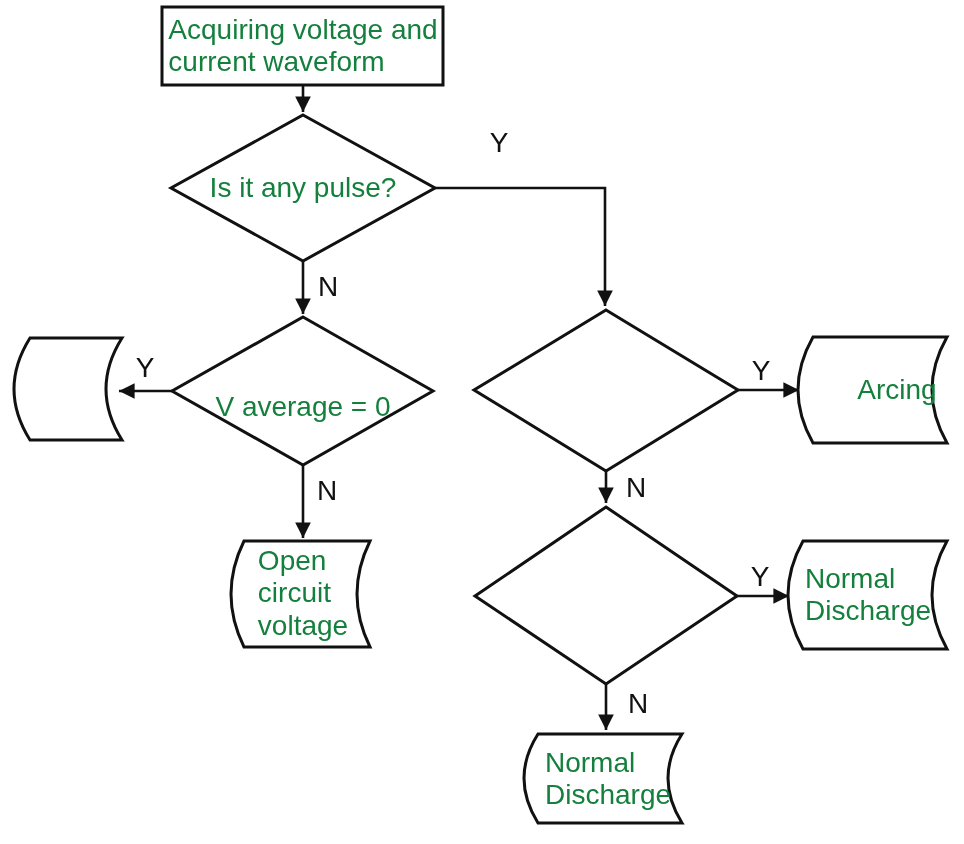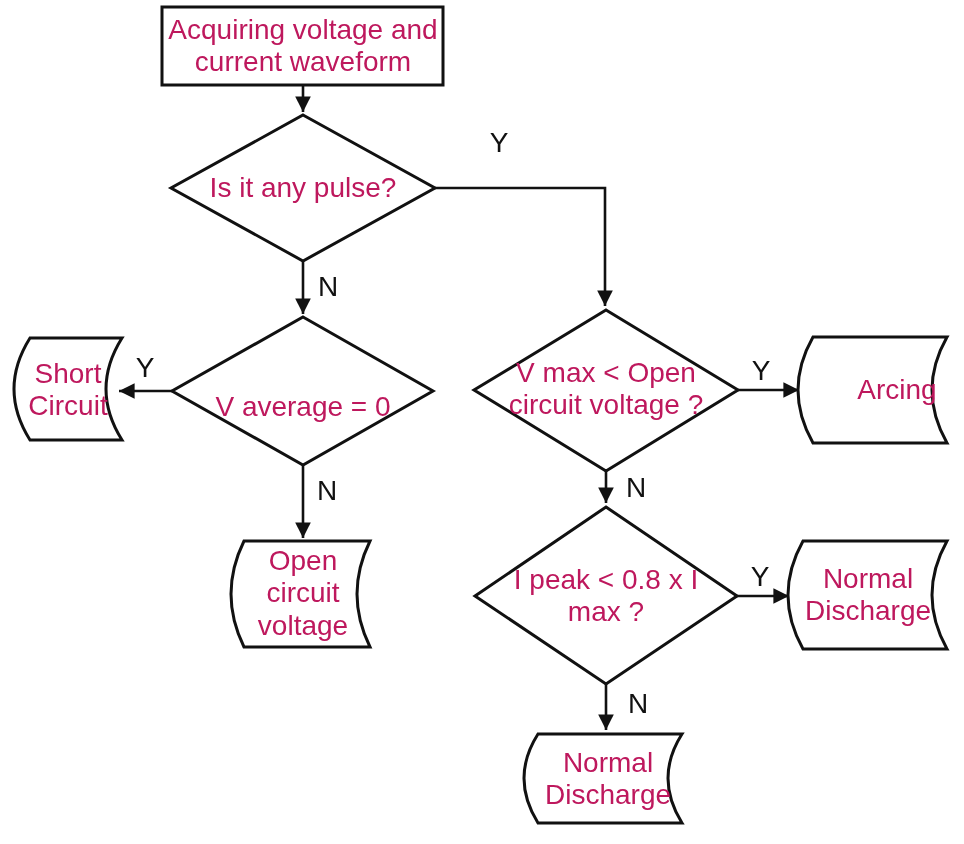--- a/index.html
+++ b/index.html
@@ -14,25 +14,24 @@
   svg.layer {
     position: absolute;
     left: 0; top: 0;
     width: 964px; height: 844px;
   }
   .shape { fill: #ffffff; stroke: #111111; stroke-width: 3; }
   .edge  { fill: none; stroke: #111111; stroke-width: 2.6; }
   .label {
     position: absolute;
     transform: translate(-50%, -50%);
-    text-align: center;
     white-space: pre-line;
     font-size: 28px;
     line-height: 1.16;
-    color: #be185d;
+    color: #15803d;
     letter-spacing: 0px;
   }
   .branch {
     position: absolute;
     transform: translate(-50%, -50%);
     font-size: 28px;
     color: #111111;
   }
 </style>
 </head>
@@ -68,26 +67,20 @@
     <path class="shape" d="M244,541 L370,541 Q344,594 370,647 L244,647 Q218,594 244,541 Z"></path>
     <path class="shape" d="M813,337 L947,337 Q917,390 947,443 L813,443 Q783,390 813,337 Z"></path>
     <path class="shape" d="M803,541 L947,541 Q917,595 947,649 L803,649 Q773,595 803,541 Z"></path>
     <path class="shape" d="M538,734 L682,734 Q654,778 682,823 L538,823 Q510,778 538,734 Z"></path>
   </svg>
 
   <div class="label" style="left:303px; top:46px;">Acquiring voltage and
 current waveform</div>
   <div class="label" style="left:303px; top:188px;">Is it any pulse?</div>
   <div class="label" style="left:303px; top:391px;margin-top:16px;">V average = 0</div>
-  <div class="label" style="left:606px; top:389px;">V max &lt; Open
-circuit voltage ?</div>
-  <div class="label" style="left:606px; top:596px;">I peak &lt; 0.8 x I
-max ?</div>
-  <div class="label" style="left:68px;  top:390px;">Short
-Circuit</div>
   <div class="label" style="left:303px; top:594px;">Open
 circuit
 voltage</div>
   <div class="label" style="left:875px; top:390px;margin-left:22px;">Arcing</div>
   <div class="label" style="left:868px; top:595px;">Normal
 Discharge</div>
   <div class="label" style="left:608px; top:779px;">Normal
 Discharge</div>
 
   <div class="branch" style="left:499px; top:143px;">Y</div>

